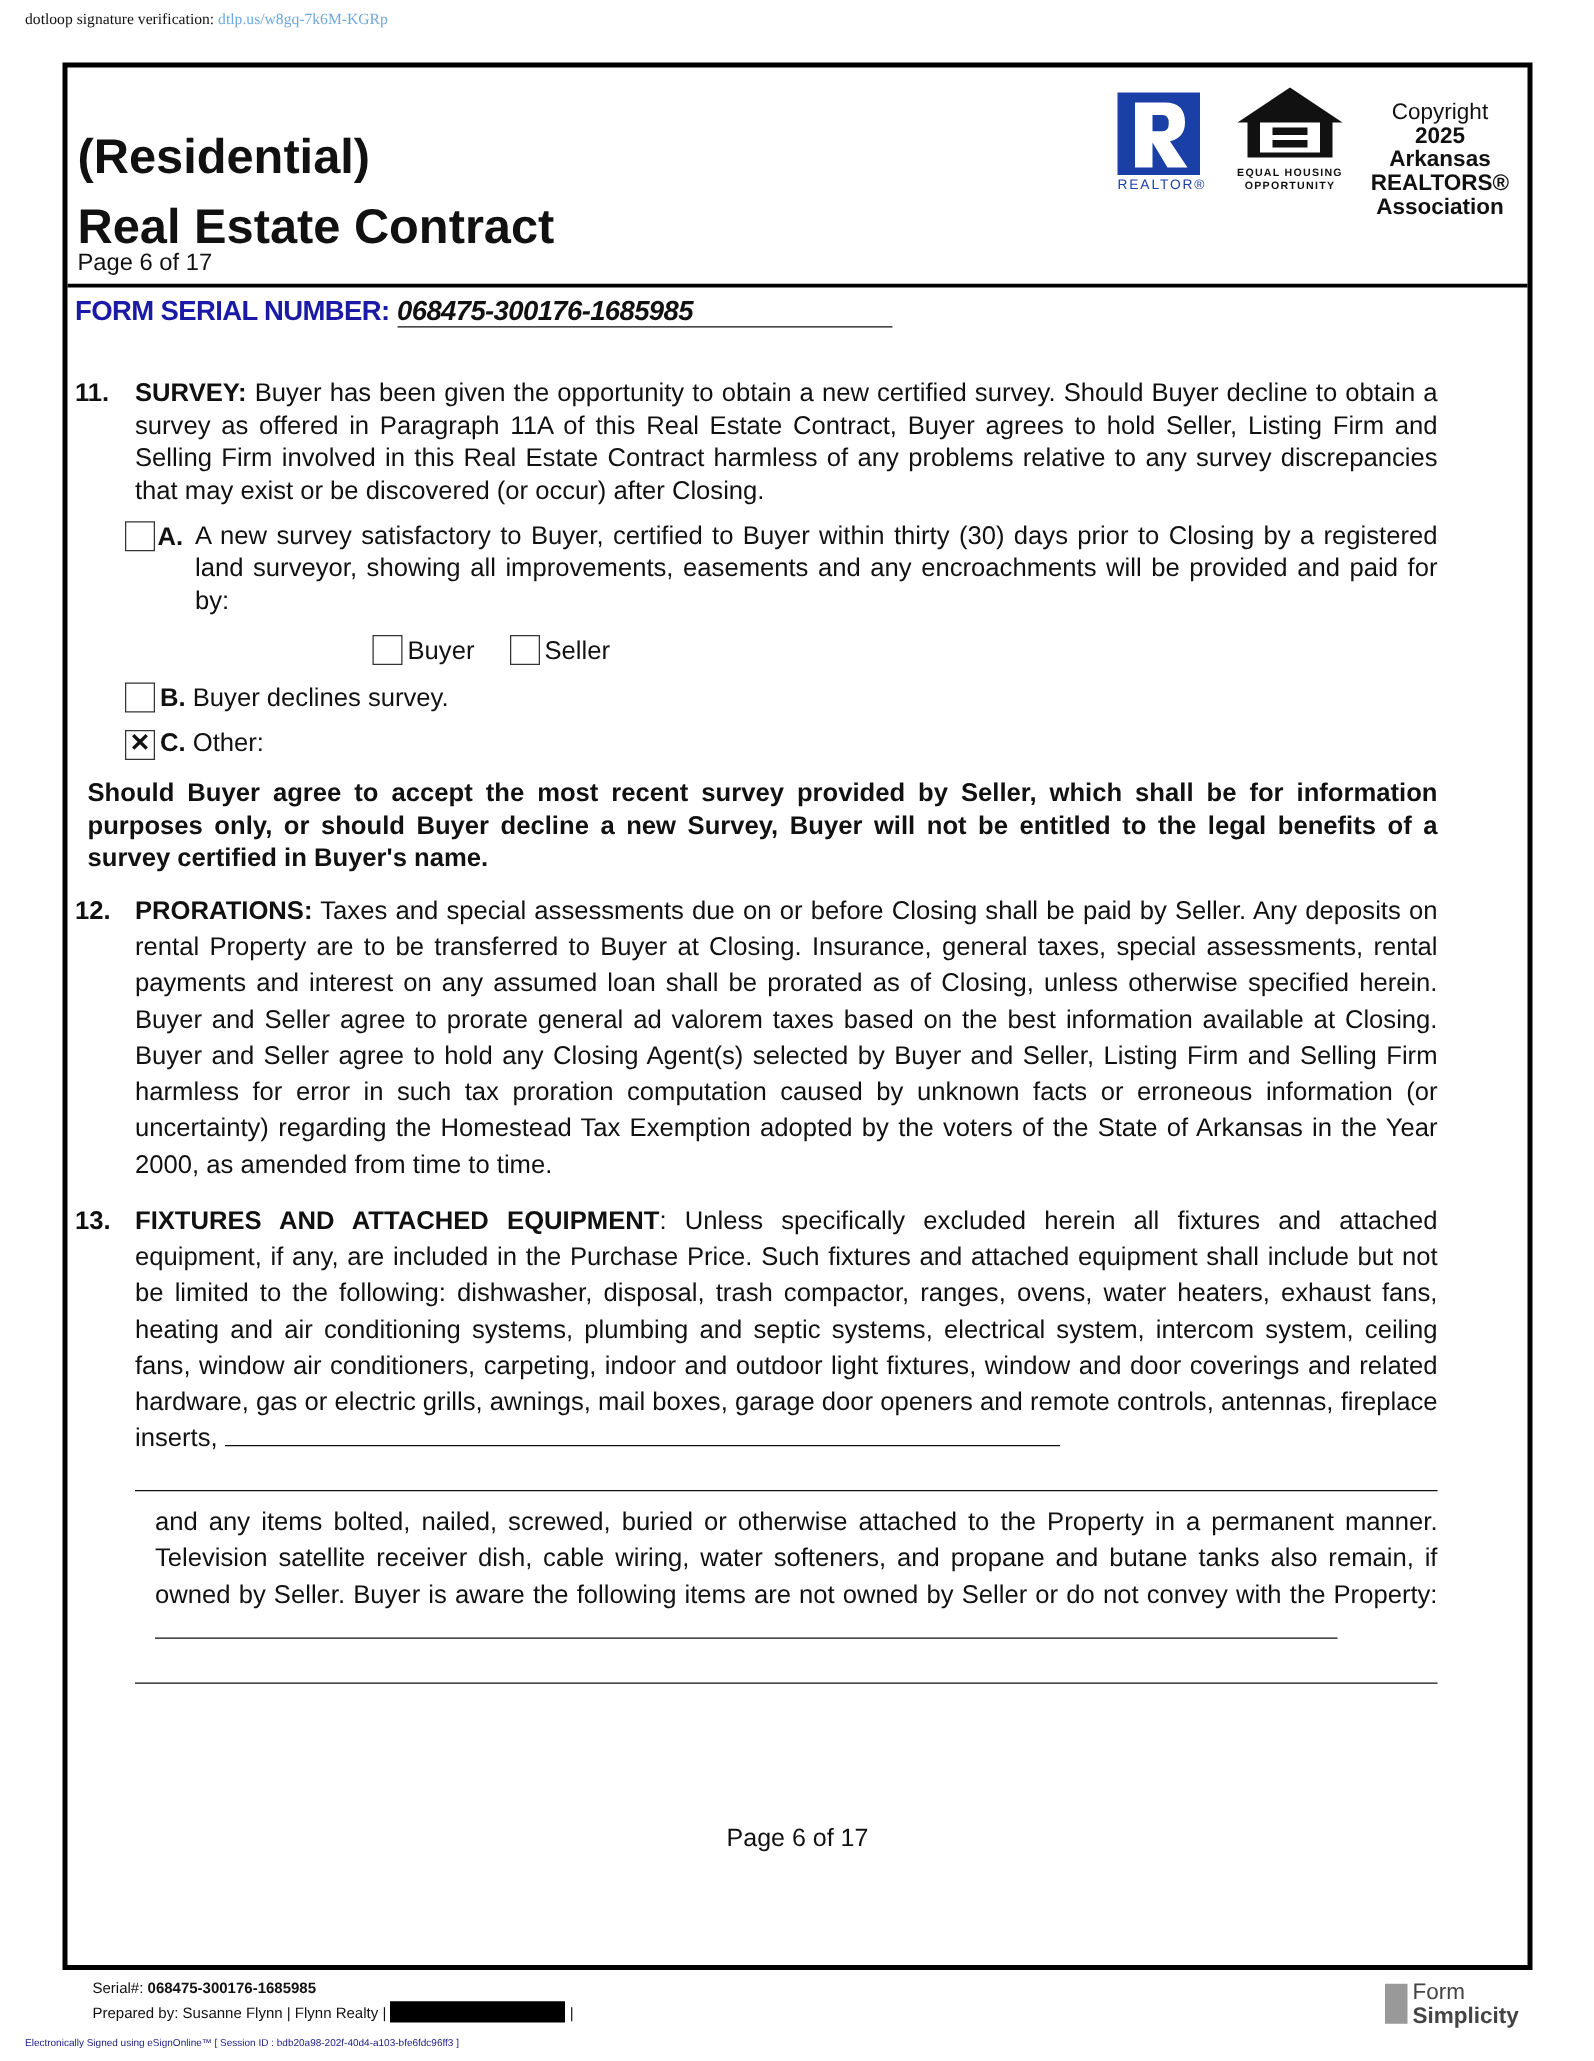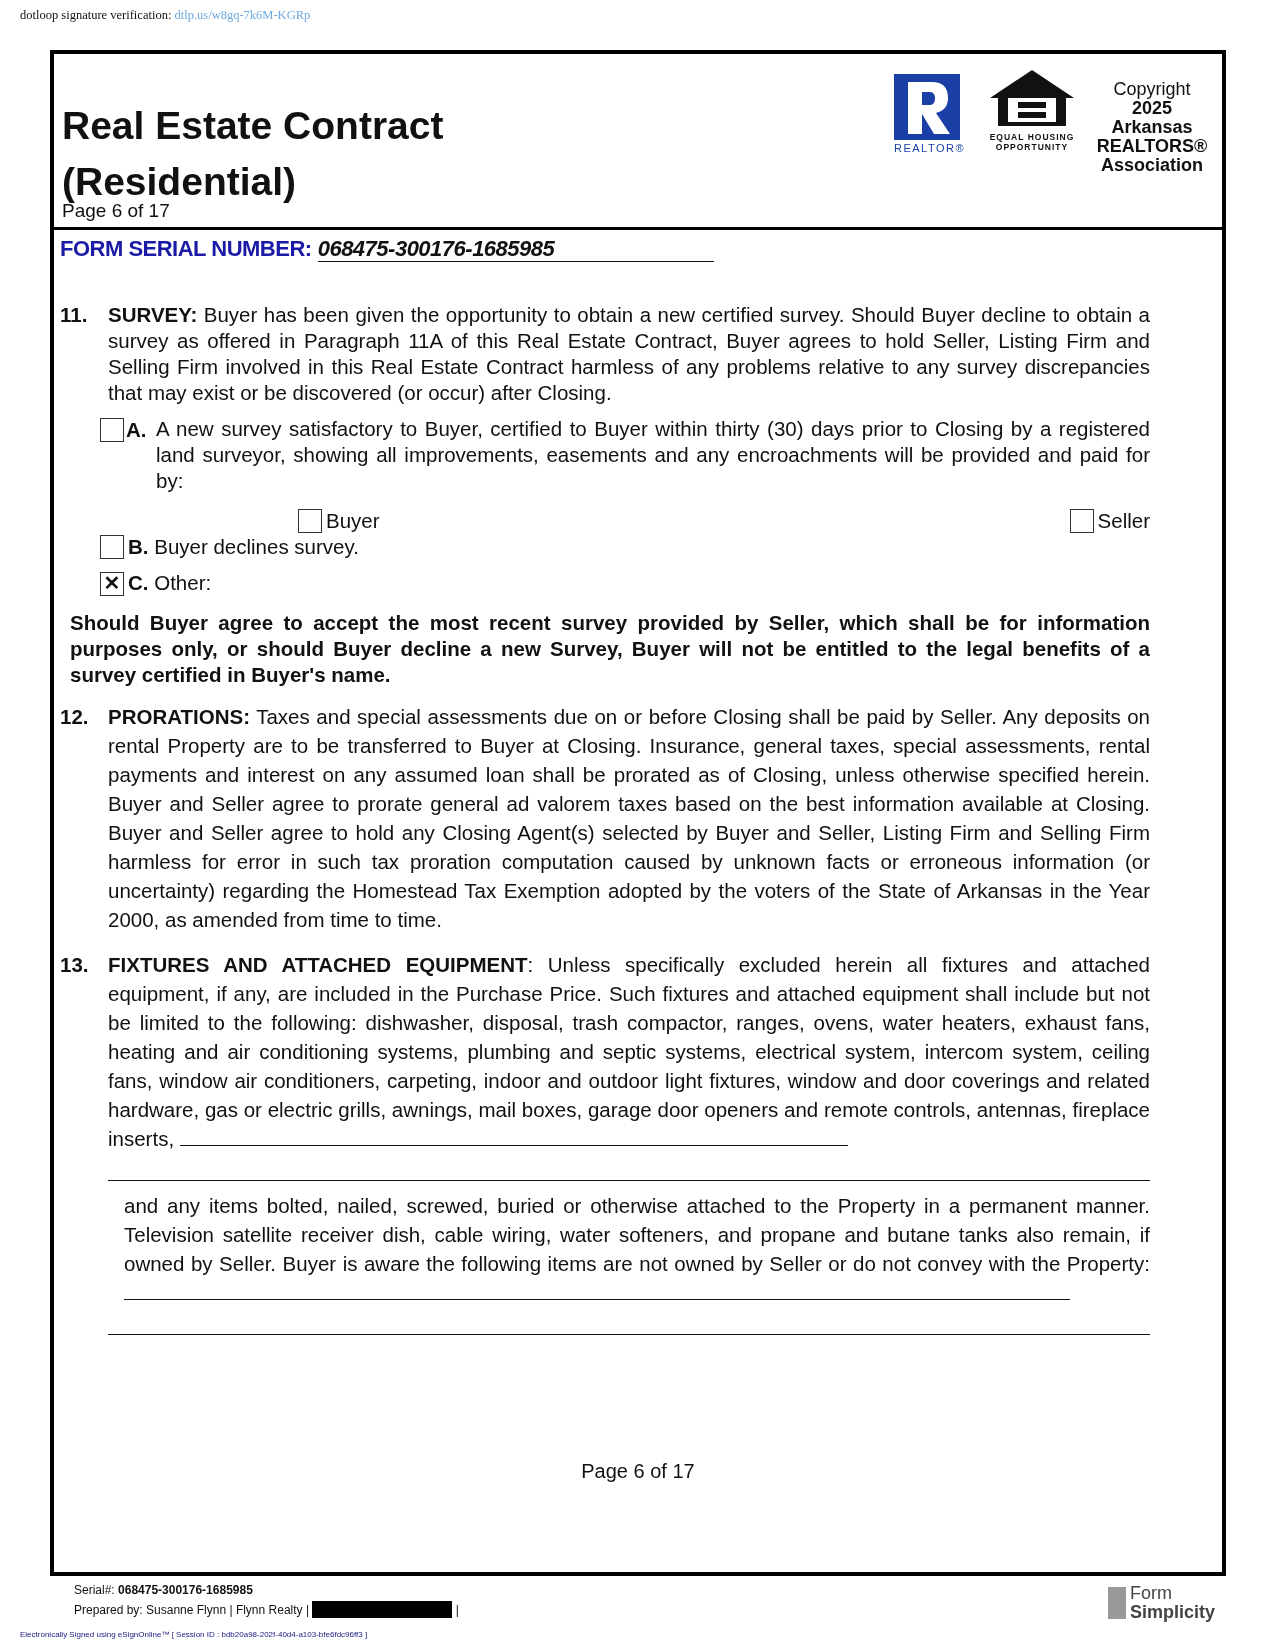--- a/index.html
+++ b/index.html
@@ -41,22 +41,22 @@
 <body>
 
 <div class="verif">
   <span>dotloop signature verification:</span>
   <a>dtlp.us/w8gq-7k6M-KGRp</a>
 </div>
 
 <div class="frame">
   <div class="header">
     <div class="title">
+      <div>(Residential)</div>
       <div>Real Estate Contract</div>
-      <div>(Residential)</div>
     </div>
     <div class="pageof">Page 6 of 17</div>
     <div class="realtor">
       <div class="sq">
         <svg width="66" height="66" viewBox="0 0 66 66">
             <path d="M14 8 H38 Q54 8 54 24 Q54 36 42 39 L56 60 H40 L28 40 H28 V60 H14 Z M28 18 V31 H36 Q41 31 41 24.5 Q41 18 36 18 Z" fill="#fff"></path>
           </svg>
       </div>
       <div class="lbl">REALTOR®</div>
     </div>
@@ -85,25 +85,25 @@
 
   <div class="body">
     <div class="para" style="margin-top:30px">
       <span class="n">11.</span>
       <b>SURVEY:</b> <span>Buyer has been given the opportunity to obtain a new certified survey. Should Buyer decline to obtain a survey as offered in Paragraph 11A of this Real Estate Contract, Buyer agrees to hold Seller, Listing Firm and Selling Firm involved in this Real Estate Contract harmless of any problems relative to any survey discrepancies that may exist or be discovered (or occur) after Closing.</span>
     </div>
     <div class="opt" style="margin-top:10px">
       <span class="cbw"><span class="cb"></span><b>A.</b></span>
       <span>A new survey satisfactory to Buyer, certified to Buyer within thirty (30) days prior to Closing by a registered land surveyor, showing all improvements, easements and any encroachments will be provided and paid for by:</span>
     </div>
-    <div style="margin-top:14px; padding-left:238px; display:flex; gap:28px;justify-content:space-between;">
+    <div style="margin-top:14px; padding-left:238px; display:flex; gap:28px;">
       <span><span class="cb"></span><span>Buyer</span></span>
       <span><span class="cb"></span><span>Seller</span></span>
     </div>
-    <div style="margin-top:0; padding-left:40px;">
+    <div style="margin-top:12px; padding-left:40px;">
       <span class="cb"></span><b>B.</b> <span>Buyer declines survey.</span>
     </div>
     <div style="margin-top:10px; padding-left:40px; display:flex; align-items:baseline;">
       <span class="cb">✕</span><b>C.</b>&nbsp;<span>Other:</span>
     </div>
     <div class="bold-para" style="margin-top:14px">Should Buyer agree to accept the most recent survey provided by Seller, which shall be for information purposes only, or should Buyer decline a new Survey, Buyer will not be entitled to the legal benefits of a survey certified in Buyer's name.</div>
 
     <div class="para" style="margin-top:14px; line-height:29px;">
       <span class="n">12.</span>
       <b>PRORATIONS:</b> <span>Taxes and special assessments due on or before Closing shall be paid by Seller. Any deposits on rental Property are to be transferred to Buyer at Closing. Insurance, general taxes, special assessments, rental payments and interest on any assumed loan shall be prorated as of Closing, unless otherwise specified herein. Buyer and Seller agree to prorate general ad valorem taxes based on the best information available at Closing. Buyer and Seller agree to hold any Closing Agent(s) selected by Buyer and Seller, Listing Firm and Selling Firm harmless for error in such tax proration computation caused by unknown facts or erroneous information (or uncertainty) regarding the Homestead Tax Exemption adopted by the voters of the State of Arkansas in the Year 2000, as amended from time to time.</span>

